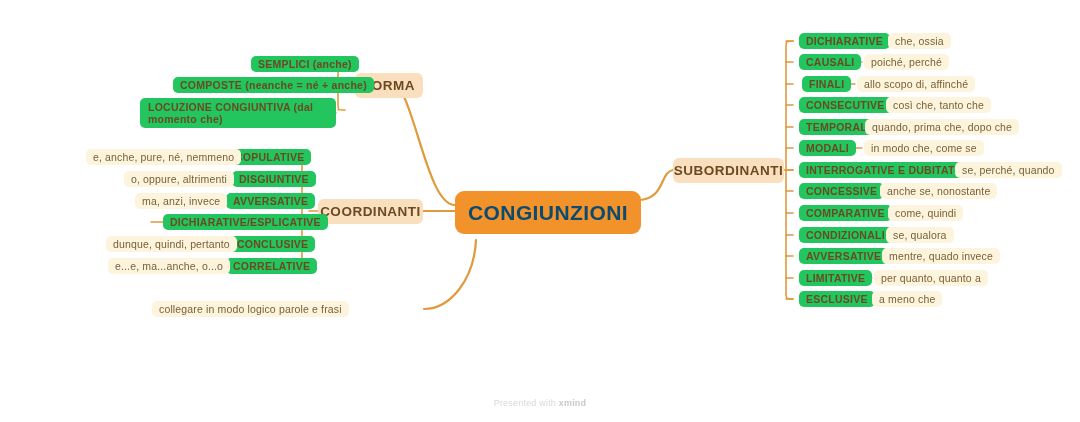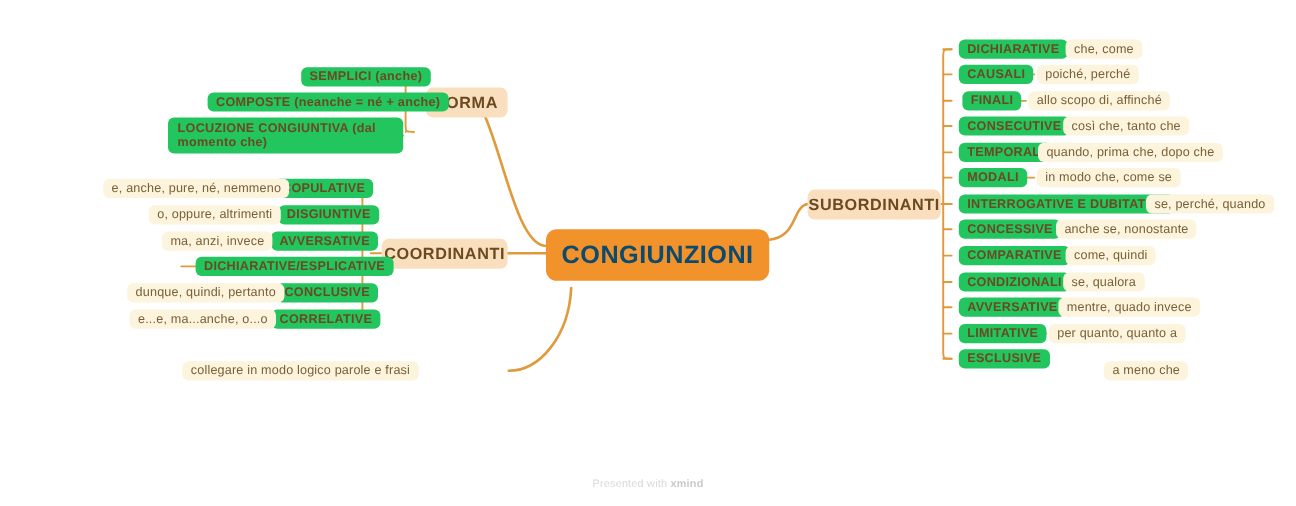--- a/index.html
+++ b/index.html
@@ -163,21 +163,21 @@
 
   <div class="node lvl2" style="left:226px;top:258px;height:16px;">CORRELATIVE</div>
   <div class="node lvl3 r" style="left:108px;top:258px;height:16px;">e...e, ma...anche, o...o</div>
 
 
   <div class="node lvl3 r" style="left:152px;top:301px;height:16px;">collegare in modo logico parole e frasi</div>
 
   <div class="node lvl1" style="left:673px;top:158px;width:111px;height:25px;">SUBORDINANTI</div>
 
   <div class="node lvl2" style="left:799px;top:33px;height:16px;">DICHIARATIVE</div>
-  <div class="node lvl3" style="left:888px;top:33px;height:16px;">che, come</div>
+  <div class="node lvl3" style="left:888px;top:33px;height:16px;">che, ossia</div>
 
   <div class="node lvl2" style="left:799px;top:54px;height:16px;">CAUSALI</div>
   <div class="node lvl3" style="left:864px;top:54px;height:16px;">poiché, perché</div>
 
   <div class="node lvl2" style="left:802px;top:76px;height:16px;">FINALI</div>
   <div class="node lvl3" style="left:857px;top:76px;height:16px;">allo scopo di, affinché</div>
 
   <div class="node lvl2" style="left:799px;top:97px;height:16px;">CONSECUTIVE</div>
   <div class="node lvl3" style="left:886px;top:97px;height:16px;">così che, tanto che</div>
 
@@ -199,17 +199,17 @@
   <div class="node lvl2" style="left:799px;top:227px;height:16px;">CONDIZIONALI</div>
   <div class="node lvl3" style="left:886px;top:227px;height:16px;">se, qualora</div>
 
   <div class="node lvl2" style="left:799px;top:248px;height:16px;">AVVERSATIVE</div>
   <div class="node lvl3" style="left:882px;top:248px;height:16px;">mentre, quado invece</div>
 
   <div class="node lvl2" style="left:799px;top:270px;height:16px;">LIMITATIVE</div>
   <div class="node lvl3" style="left:874px;top:270px;height:16px;">per quanto, quanto a</div>
 
   <div class="node lvl2" style="left:799px;top:291px;height:16px;">ESCLUSIVE</div>
-  <div class="node lvl3" style="left:872px;top:301px;height:16px;margin-left:48px;">a meno che</div>
+  <div class="node lvl3" style="left:872px;top:291px;height:16px;">a meno che</div>
 
 </div>
 
 <div id="watermark"><span>Presented with </span><b>xmind</b></div>
 
 </body></html>

